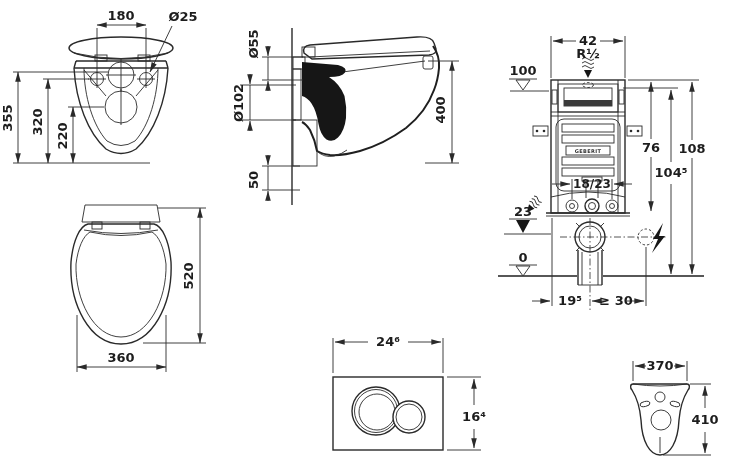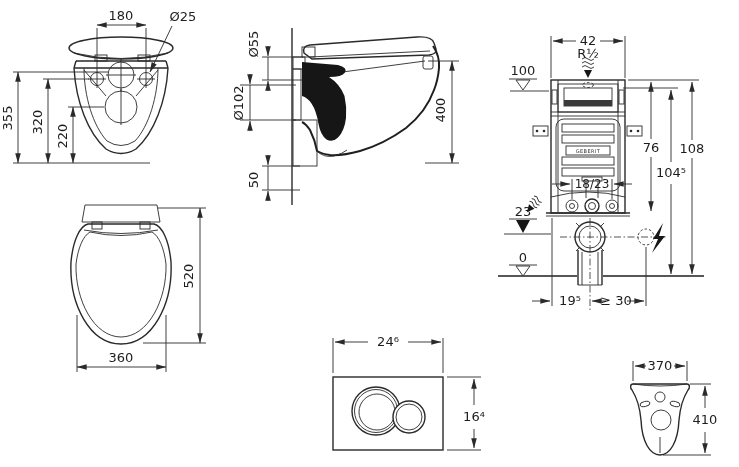--- a/index.html
+++ b/index.html
@@ -1,16 +1,16 @@
 <!DOCTYPE html>
 <html><head>
 <meta charset="utf-8">
 <style>
   html,body{margin:0;padding:0;background:#fff;}
-  .stage{position:relative;width:739px;height:467px;background:#ffffff;overflow:hidden;}
+  .stage{position:relative;width:739px;height:467px;background:#ffffff;overflow:hidden;font-weight:bold;}
   svg{display:block;}
   text{font-family:"DejaVu Sans",sans-serif;fill:#1d1d1d;}
   .lbl{font-size:13px;text-anchor:middle;}
   .lbl-sm{font-size:12px;text-anchor:middle;}
   .brand{font-size:5px;text-anchor:middle;fill:#333;letter-spacing:.4px;}
   .s{stroke:#2a2a2a;stroke-width:.9;fill:none;}
   .s2{stroke:#2a2a2a;stroke-width:1.4;fill:none;}
   .s3{stroke:#1f1f1f;stroke-width:2;fill:none;}
   .white{fill:#ffffff;}
   .blk{fill:#161616;stroke:none;}

